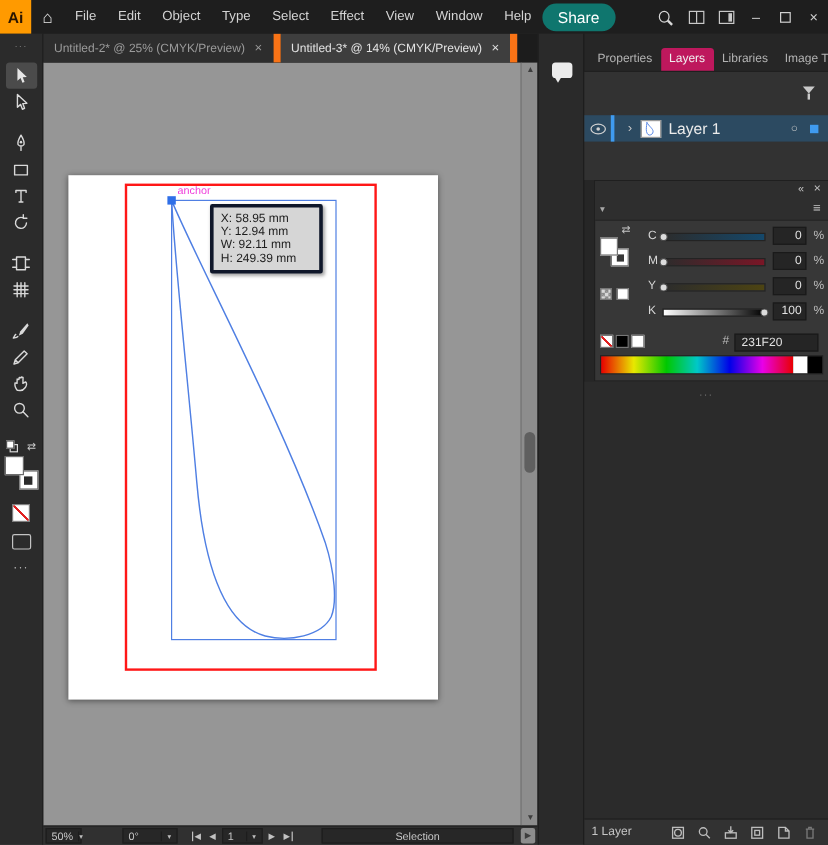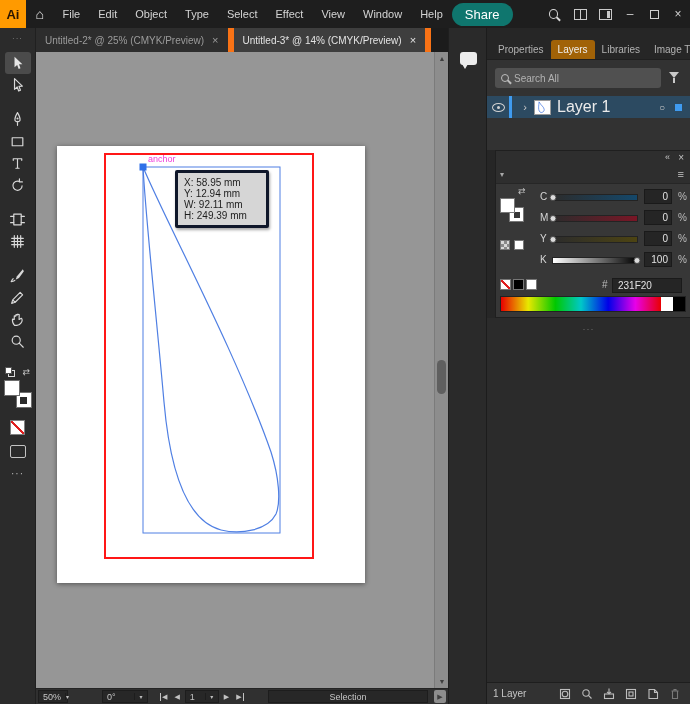--- a/index.html
+++ b/index.html
@@ -77,38 +77,38 @@
 
   
   #collapsed-dock { position:absolute; left:448px; top:28px; width:38px; height:676px; background:#2a2a2a; border-left:1px solid #1f1f1f; }
   .comment-bubble { position:absolute; left:11px; top:24px; width:17px; height:13px; background:#ececec; border-radius:3px; }
   .comment-bubble::after { content:""; position:absolute; left:2px; bottom:-4px; border-left:3px solid transparent; border-right:3px solid transparent; border-top:5px solid #ececec; }
 
   
   #dock { position:absolute; left:486px; top:28px; width:204px; height:676px; background:#262626; border-left:1px solid #1c1c1c; }
   .dock-tabs { position:absolute; left:0; top:12px; width:100%; height:20px; display:flex; padding-left:4px; border-bottom:1px solid #1f1f1f; }
   .dock-tab { font-size:10px; color:#b3b3b3; padding:0 7px; line-height:20px; white-space:nowrap; }
-  .dock-tab.active { background:#a16207; color:#f0f0f0; border-radius:3px 3px 0 0; }
+  .dock-tab.active { background:#be185d; color:#f0f0f0; border-radius:3px 3px 0 0; }
   .layers-body { position:absolute; left:0; top:32px; width:100%; height:90px; background:#323232; }
   .search-box { position:absolute; left:8px; top:8px; width:166px; height:20px; background:#505050; border-radius:3px; display:flex; align-items:center; padding:0 6px; gap:5px; }
   .search-box .mag { border-color:#bcbcbc; margin:0; width:8px; height:8px; }
   .search-box .mag::after { background:#bcbcbc; }
   .search-input { background:transparent; border:none; outline:none; color:#dedede; font-size:10px; width:120px; font-family:"Liberation Sans", sans-serif; }
   .search-input::placeholder { color:#b2b2b2; }
   .funnel { position:absolute; right:10px; top:12px; width:12px; }
   .funnel::before { content:""; display:block; border-left:5px solid transparent; border-right:5px solid transparent; border-top:6px solid #c9c9c9; width:0; margin:0 auto; }
   .funnel::after { content:""; display:block; width:2px; height:5px; background:#c9c9c9; margin:0 auto; }
   .layer-row { position:absolute; left:0; top:36px; width:100%; height:22px; background:#2c4a61; display:flex; align-items:center; }
   .eye-cell { width:22px; display:flex; justify-content:center; }
   .eye { width:13px; height:9px; border:1px solid #d2d2d2; border-radius:50%; position:relative; }
   .eye::after { content:""; position:absolute; left:50%; top:50%; width:3px; height:3px; margin:-1.5px 0 0 -1.5px; background:#d2d2d2; border-radius:50%; }
   .layer-accent { width:3px; height:22px; background:#3f9bf0; margin-right:6px; }
   .layer-chevron { color:#c9c9c9; font-size:11px; width:14px; text-align:center; }
   .layer-thumb { width:17px; height:15px; background:#fff; border:1px solid #9a9a9a; margin:0 6px 0 2px; }
-  .layer-name { font-size:16px; color:#ebebeb; flex:1; }
+  .layer-name { font-size:13px; color:#ebebeb; flex:1; }
   .layer-target { color:#c9c9c9; font-size:10px; margin-right:10px; }
   .layer-selbox { width:7px; height:7px; background:#3f9bf0; margin-right:8px; }
 
   
   #color-panel { position:absolute; left:8px; top:122px; width:196px; height:168px; background:#373737; border:1px solid #1f1f1f; }
   .cp-header { height:13px; background:#2e2e2e; position:relative; }
   .cp-collapse { position:absolute; right:20px; top:0; color:#c4c4c4; font-size:9px; line-height:13px; }
   .cp-close { position:absolute; right:6px; top:0; color:#c4c4c4; font-size:10px; line-height:13px; }
   .cp-tabs { height:20px; background:#2e2e2e; display:flex; align-items:flex-end; padding-left:2px; position:relative; border-bottom:1px solid #262626; }
   .cp-tab-chevron { color:#a8a8a8; font-size:8px; padding:0 3px 4px 2px; }
@@ -334,24 +334,20 @@
 
 <div id="dock">
   <div class="dock-tabs">
       <span class="dock-tab">Properties</span>
       <span class="dock-tab active">Layers</span>
       <span class="dock-tab">Libraries</span>
       <span class="dock-tab">Image Tra</span>
     </div>
 
   <div class="layers-body">
-    <div class="search-box">
-      <span class="mag"></span>
-      <input class="search-input" type="text" placeholder="Search All" style="">
-    </div>
     <div class="funnel"></div>
     <div id="layer-list">
         <div class="layer-row">
           <span class="eye-cell">
             <span class="eye"></span>
           </span>
           <span class="layer-accent"></span>
           <span class="layer-chevron">›</span>
           <svg class="layer-thumb" width="17" height="15" viewBox="0 0 17 15">
             <path d="M4.5 1 C6.5 5 10.5 7 10.5 10 C10.5 12.2 8.5 13.3 7 13.3 C5 13.3 4 10.5 4 8 C4 5 4.5 3 4.5 1 Z" fill="none" stroke="#4f7fe3" stroke-width="0.9"></path>

